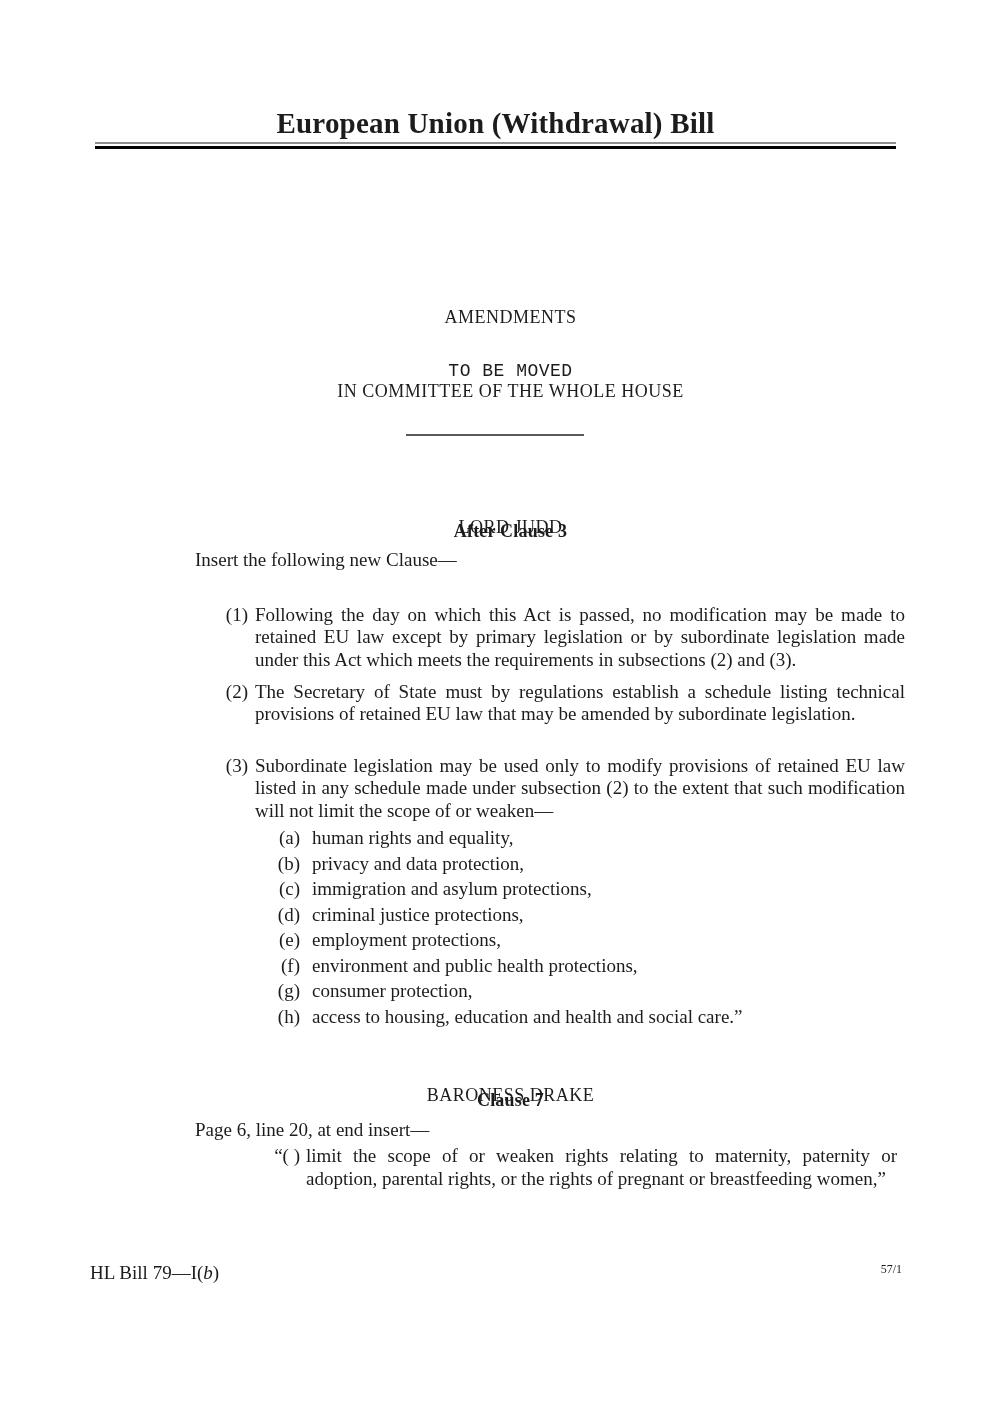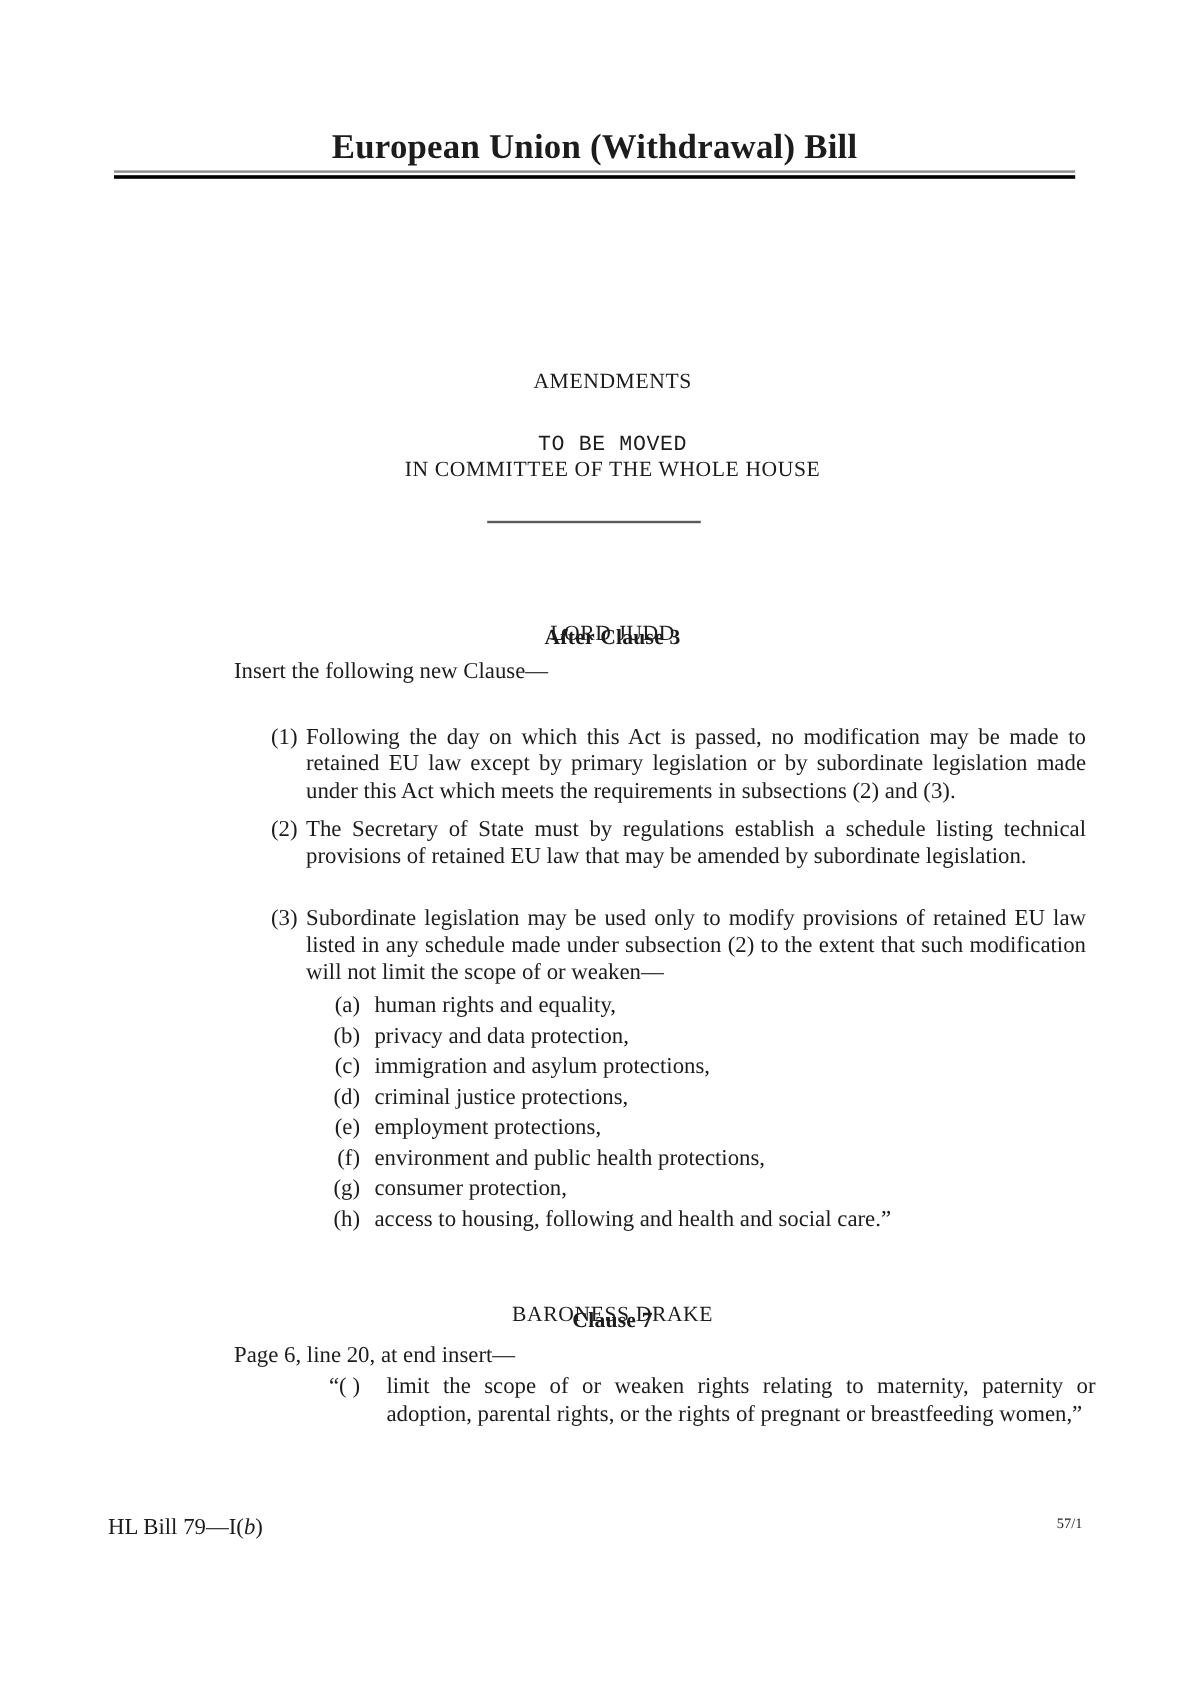--- a/index.html
+++ b/index.html
@@ -129,21 +129,21 @@
     display: flex;
     font-size: 19px;
     line-height: 22.5px;
   }
   .insert-block .num {
     width: 105px;
     flex: 0 0 105px;
     text-align: right;
   }
   .insert-block .txt {
-    margin-left: 22px;
+    margin-left: 6px;
     width: 591px;
     flex: 0 0 591px;
     text-align: justify;
   }
 
   .footer-left {
     top: 1262px;
     left: 90px;
     font-size: 19px;
   }
@@ -214,21 +214,21 @@
     <div class="area-item">
       <span class="num">(f)</span>
       <span class="txt">environment and public health protections,</span>
     </div>
     <div class="area-item">
       <span class="num">(g)</span>
       <span class="txt">consumer protection,</span>
     </div>
     <div class="area-item">
       <span class="num">(h)</span>
-      <span class="txt">access to housing, following and health and social care.”</span>
+      <span class="txt">access to housing, education and health and social care.”</span>
     </div>
   </div>
 
   <div class="abs center-line clause-heading heading-c7">Clause 7</div>
   <div class="abs center-line mover-drake">BARONESS DRAKE</div>
 
   <div class="abs body-line instruction-c7">Page 6, line 20, at end insert—</div>
 
   <div class="abs insert-block">
     <span class="num">“( )</span>

